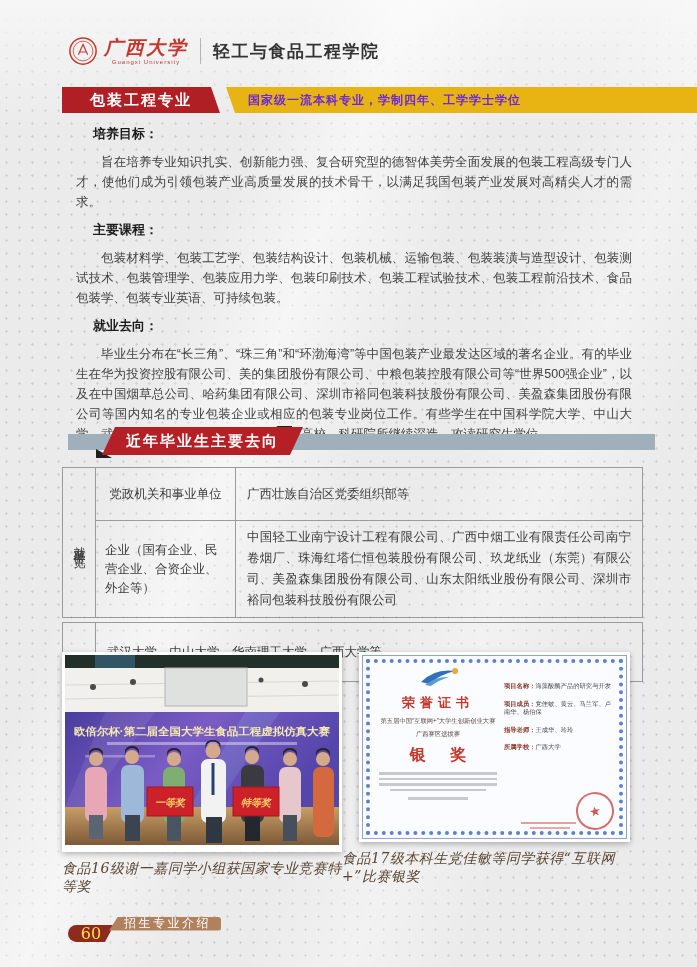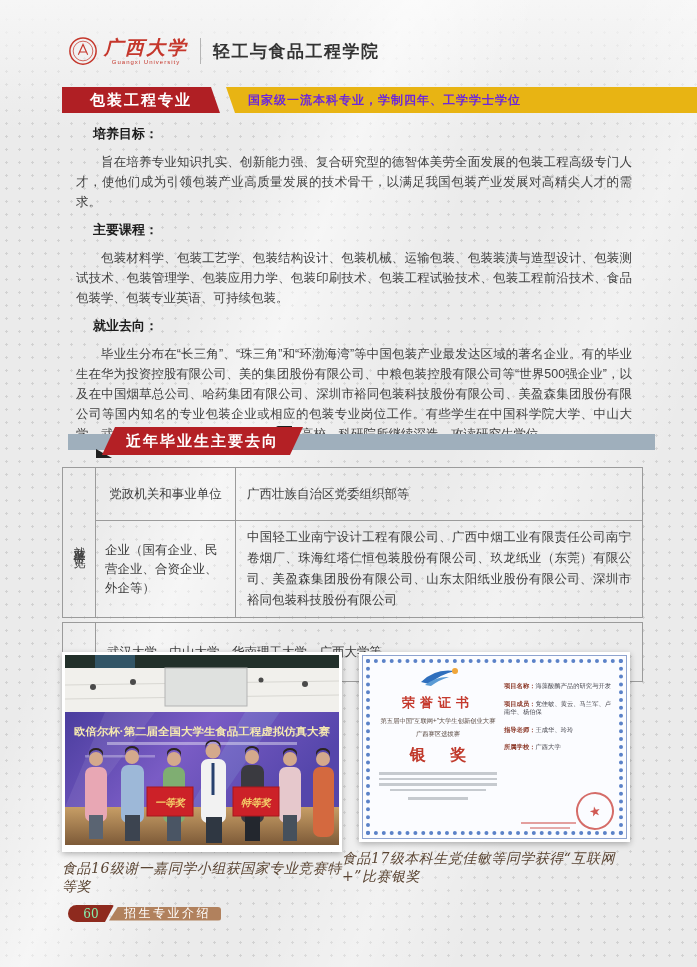--- a/index.html
+++ b/index.html
@@ -83,23 +83,23 @@
   .cf-label{font-weight:bold;color:#8d3a2a;}
   .cf-value{color:#4a4a52;}
   .seal-red{position:absolute;right:12px;bottom:8px;width:34px;height:34px;border:2px solid rgba(197,47,40,.7);
     border-radius:50%;display:flex;align-items:center;justify-content:center;color:rgba(197,47,40,.8);
     font-size:13px;transform:rotate(-12deg);}
   .seal-text-bar{position:absolute;right:50px;bottom:14px;width:55px;height:2.5px;background:rgba(197,47,40,.45);}
   .seal-text-bar2{position:absolute;right:56px;bottom:9px;width:40px;height:2.5px;background:rgba(197,47,40,.4);}
 
   
   .page-tab{position:absolute;top:905px;left:68px;display:flex;align-items:center;}
-  .tab-num{width:46px;height:17px;background:#8e2a1e;color:#86efac;font-family:"DejaVu Serif",serif;
-    font-size:12px;display:flex;align-items:center;justify-content:center;
-    border-radius:9px 2px 2px 9px;clip-path:polygon(0 0,100% 0,calc(100% - 9px) 100%,0 100%);}
+  .tab-num{width:46px;height:17px;background:#8e2a1e;color:#fde047;font-family:"DejaVu Serif",serif;
+    font-size:16px;display:flex;align-items:center;justify-content:center;
+    border-radius:9px 2px 2px 9px;clip-path:polygon(0 0,100% 0,calc(100% - 9px) 100%,0 100%);margin-top:20px;}
   .tab-label{height:14px;margin-left:-5px;background:#b1815d;color:#fff;font-size:12px;letter-spacing:2.5px;
     display:flex;align-items:center;padding:0 10px 0 15px;border-radius:0 3px 3px 0;
     clip-path:polygon(9px 0,100% 0,100% 100%,0 100%);}
 </style>
 </head>
 <body>
 
 <div class="page">
   <div class="layer">
 

